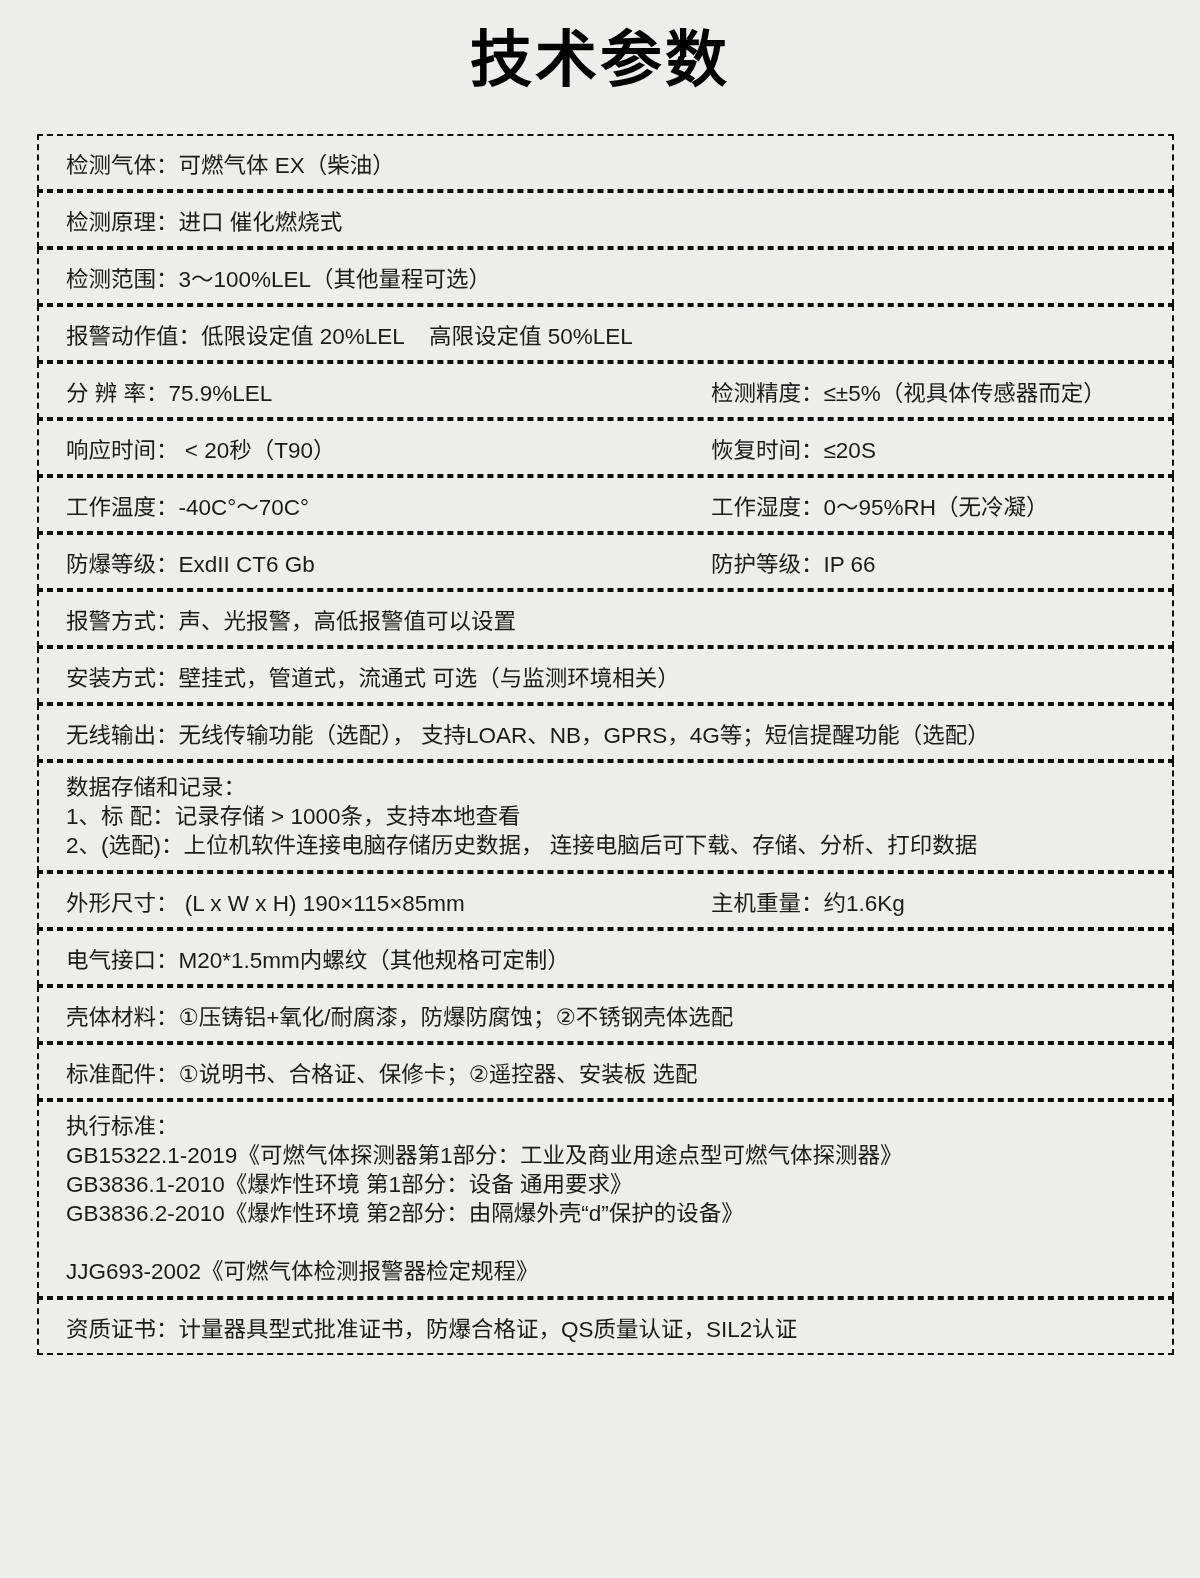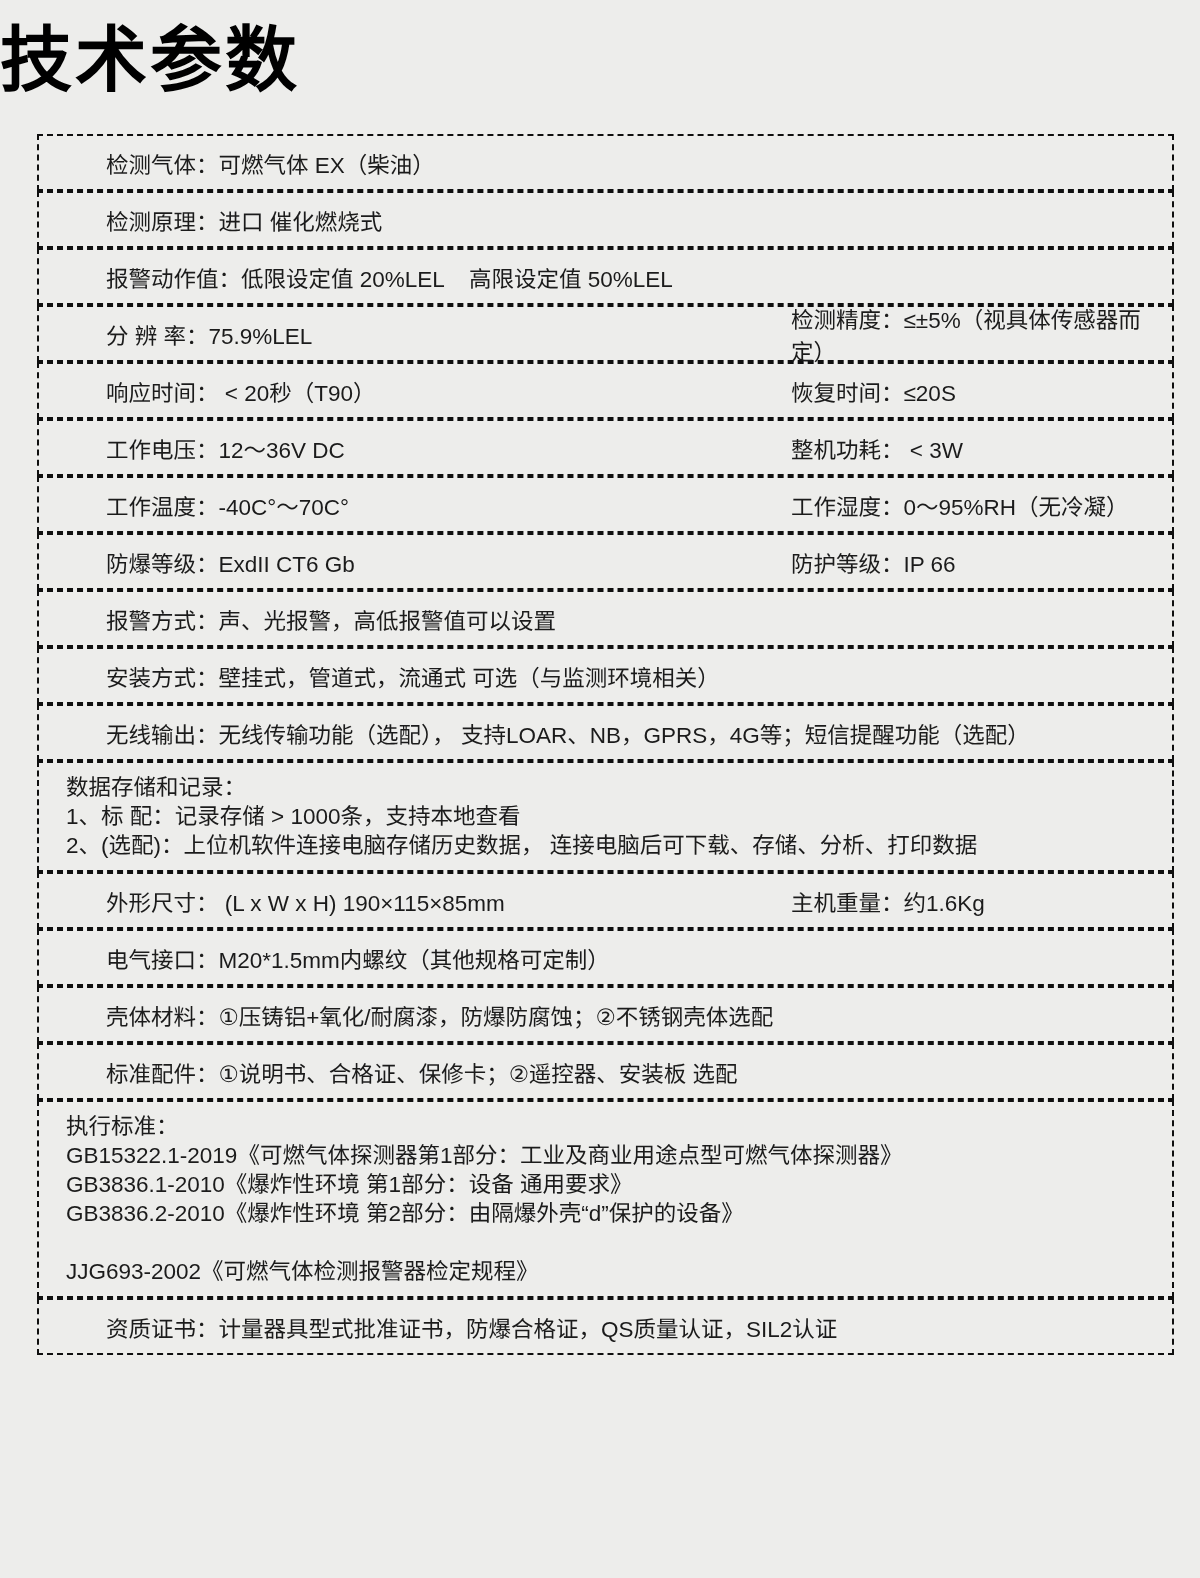--- a/index.html
+++ b/index.html
@@ -10,21 +10,22 @@
     -webkit-font-smoothing: antialiased;
   }
   .page {
     width: 1200px;
     height: 1578px;
     overflow: hidden;
     position: relative;
     background: #ededeb;
   }
   .title {
-    font-size: 72px;
+    text-align: center;
+    font-size: 62px;
     font-weight: 600;
     letter-spacing: 3px;
     color: #000;
     padding-top: 24px;
     height: 72px;
     line-height: 72px;
   }
   .spec-table {
     width: 1137px;
     margin: 38px 0 0 37px;
@@ -36,21 +37,21 @@
     padding-right: 16px;
     font-size: 22.5px;
     box-sizing: content-box;
     background: transparent;
   }
   .row.single, .row.double {
     height: 53px;
     display: flex;
     align-items: center;
   }
-  .cell { white-space: pre-wrap; margin-left: 40px; }
+  .cell { white-space: pre-wrap; }
   .row.double .col-left { flex: 0 0 645px; }
   .row.multi {
     padding-top: 10px;
     padding-bottom: 10px;
   }
   .row.multi .mline {
     display: block;
     line-height: 29px;
     min-height: 29px;
     white-space: pre-wrap;
@@ -66,39 +67,38 @@
   <div class="spec-table">
 
     <div class="row single">
       <span class="cell">检测气体：可燃气体 EX（柴油）</span>
     </div>
 
     <div class="row single">
       <span class="cell">检测原理：进口 催化燃烧式</span>
     </div>
 
+    <div class="row single">
+      <span class="cell">检测范围：3～100%LEL（其他量程可选）</span>
+    </div>
 
     <div class="row single">
       <span class="cell">报警动作值：低限设定值 20%LEL    高限设定值 50%LEL</span>
     </div>
 
     <div class="row double">
       <span class="cell col-left">分 辨 率：75.9%LEL</span>
       <span class="cell">检测精度：≤±5%（视具体传感器而定）</span>
     </div>
 
     <div class="row double">
       <span class="cell col-left">响应时间： &lt; 20秒（T90）</span>
       <span class="cell">恢复时间：≤20S</span>
     </div>
 
-    <div class="row double">
-      <span class="cell col-left">工作电压：12～36V DC</span>
-      <span class="cell">整机功耗： &lt; 3W</span>
-    </div>
 
     <div class="row double">
       <span class="cell col-left">工作温度：-40C°～70C°</span>
       <span class="cell">工作湿度：0～95%RH（无冷凝）</span>
     </div>
 
     <div class="row double">
       <span class="cell col-left">防爆等级：ExdII CT6 Gb</span>
       <span class="cell">防护等级：IP 66</span>
     </div>

